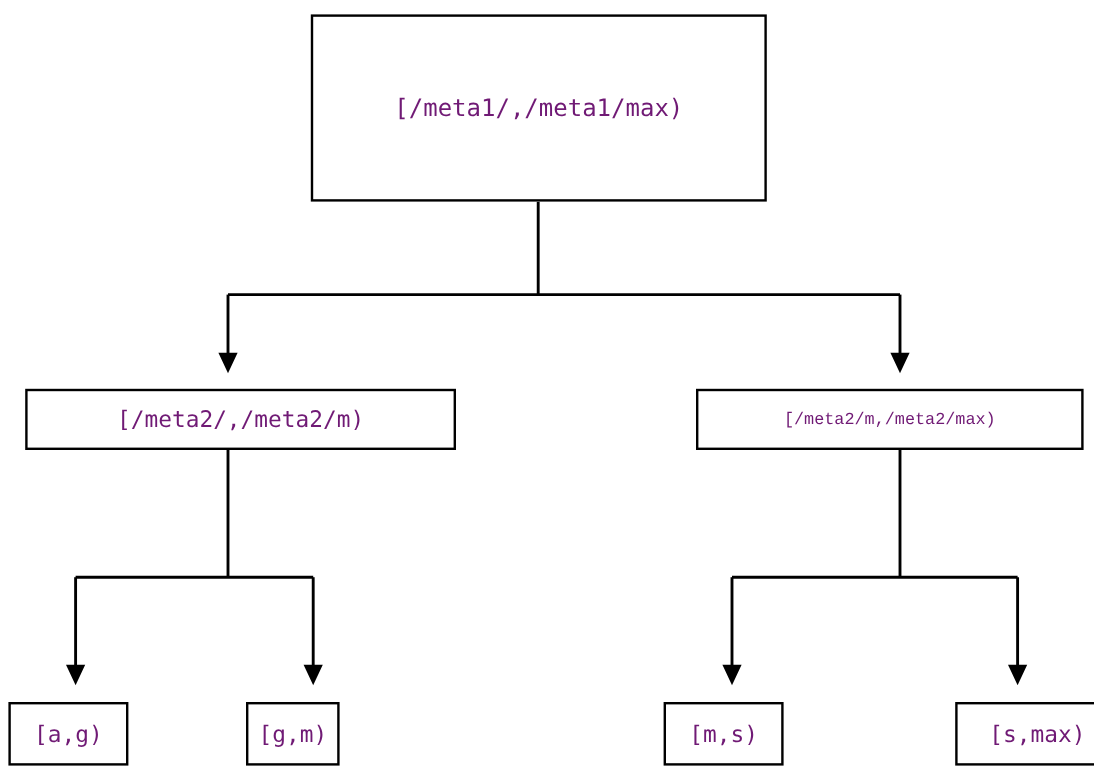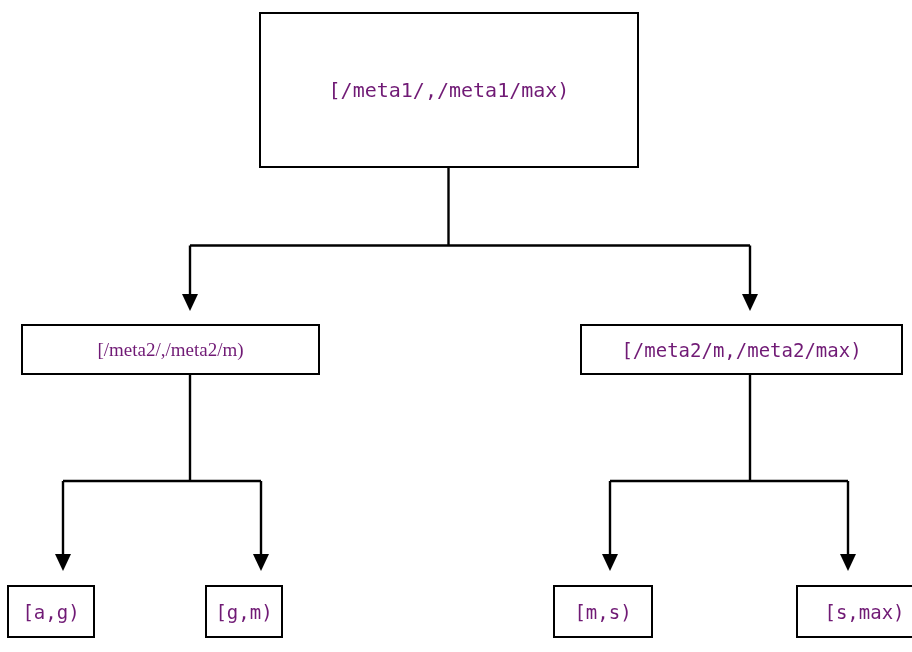--- a/index.html
+++ b/index.html
@@ -33,38 +33,38 @@
   .node-root {
     left: 259px;
     top: 12px;
     width: 380px;
     height: 156px;
     font-size: 20px;
   }
   .node-mid-left {
     left: 21px;
     top: 324px;
-    width: 299px;
+    width: 359px;
     height: 51px;
     font-size: 19px;
-    font-family: Liberation Serif, serif;
   }
   .node-mid-right {
     left: 580px;
     top: 324px;
     width: 323px;
     height: 51px;
-    font-size: 19px;
+    font-size: 14px;
+    font-family: Liberation Mono, monospace;
   }
   .node-leaf {
     top: 585px;
     height: 53px;
     font-size: 19px;
   }
-  .leaf-ag   { left: 7px;   width: 88px; }
+  .leaf-ag   { left: 7px;   width: 100px; }
   .leaf-gm   { left: 205px; width: 78px;  }
   .leaf-ms   { left: 553px; width: 100px; text-align: right; }
   .leaf-smax { left: 796px; width: 137px; }
 
   .edge-svg {
     position: absolute;
     left: 0;
     top: 0;
     width: 912px;
     height: 652px;

